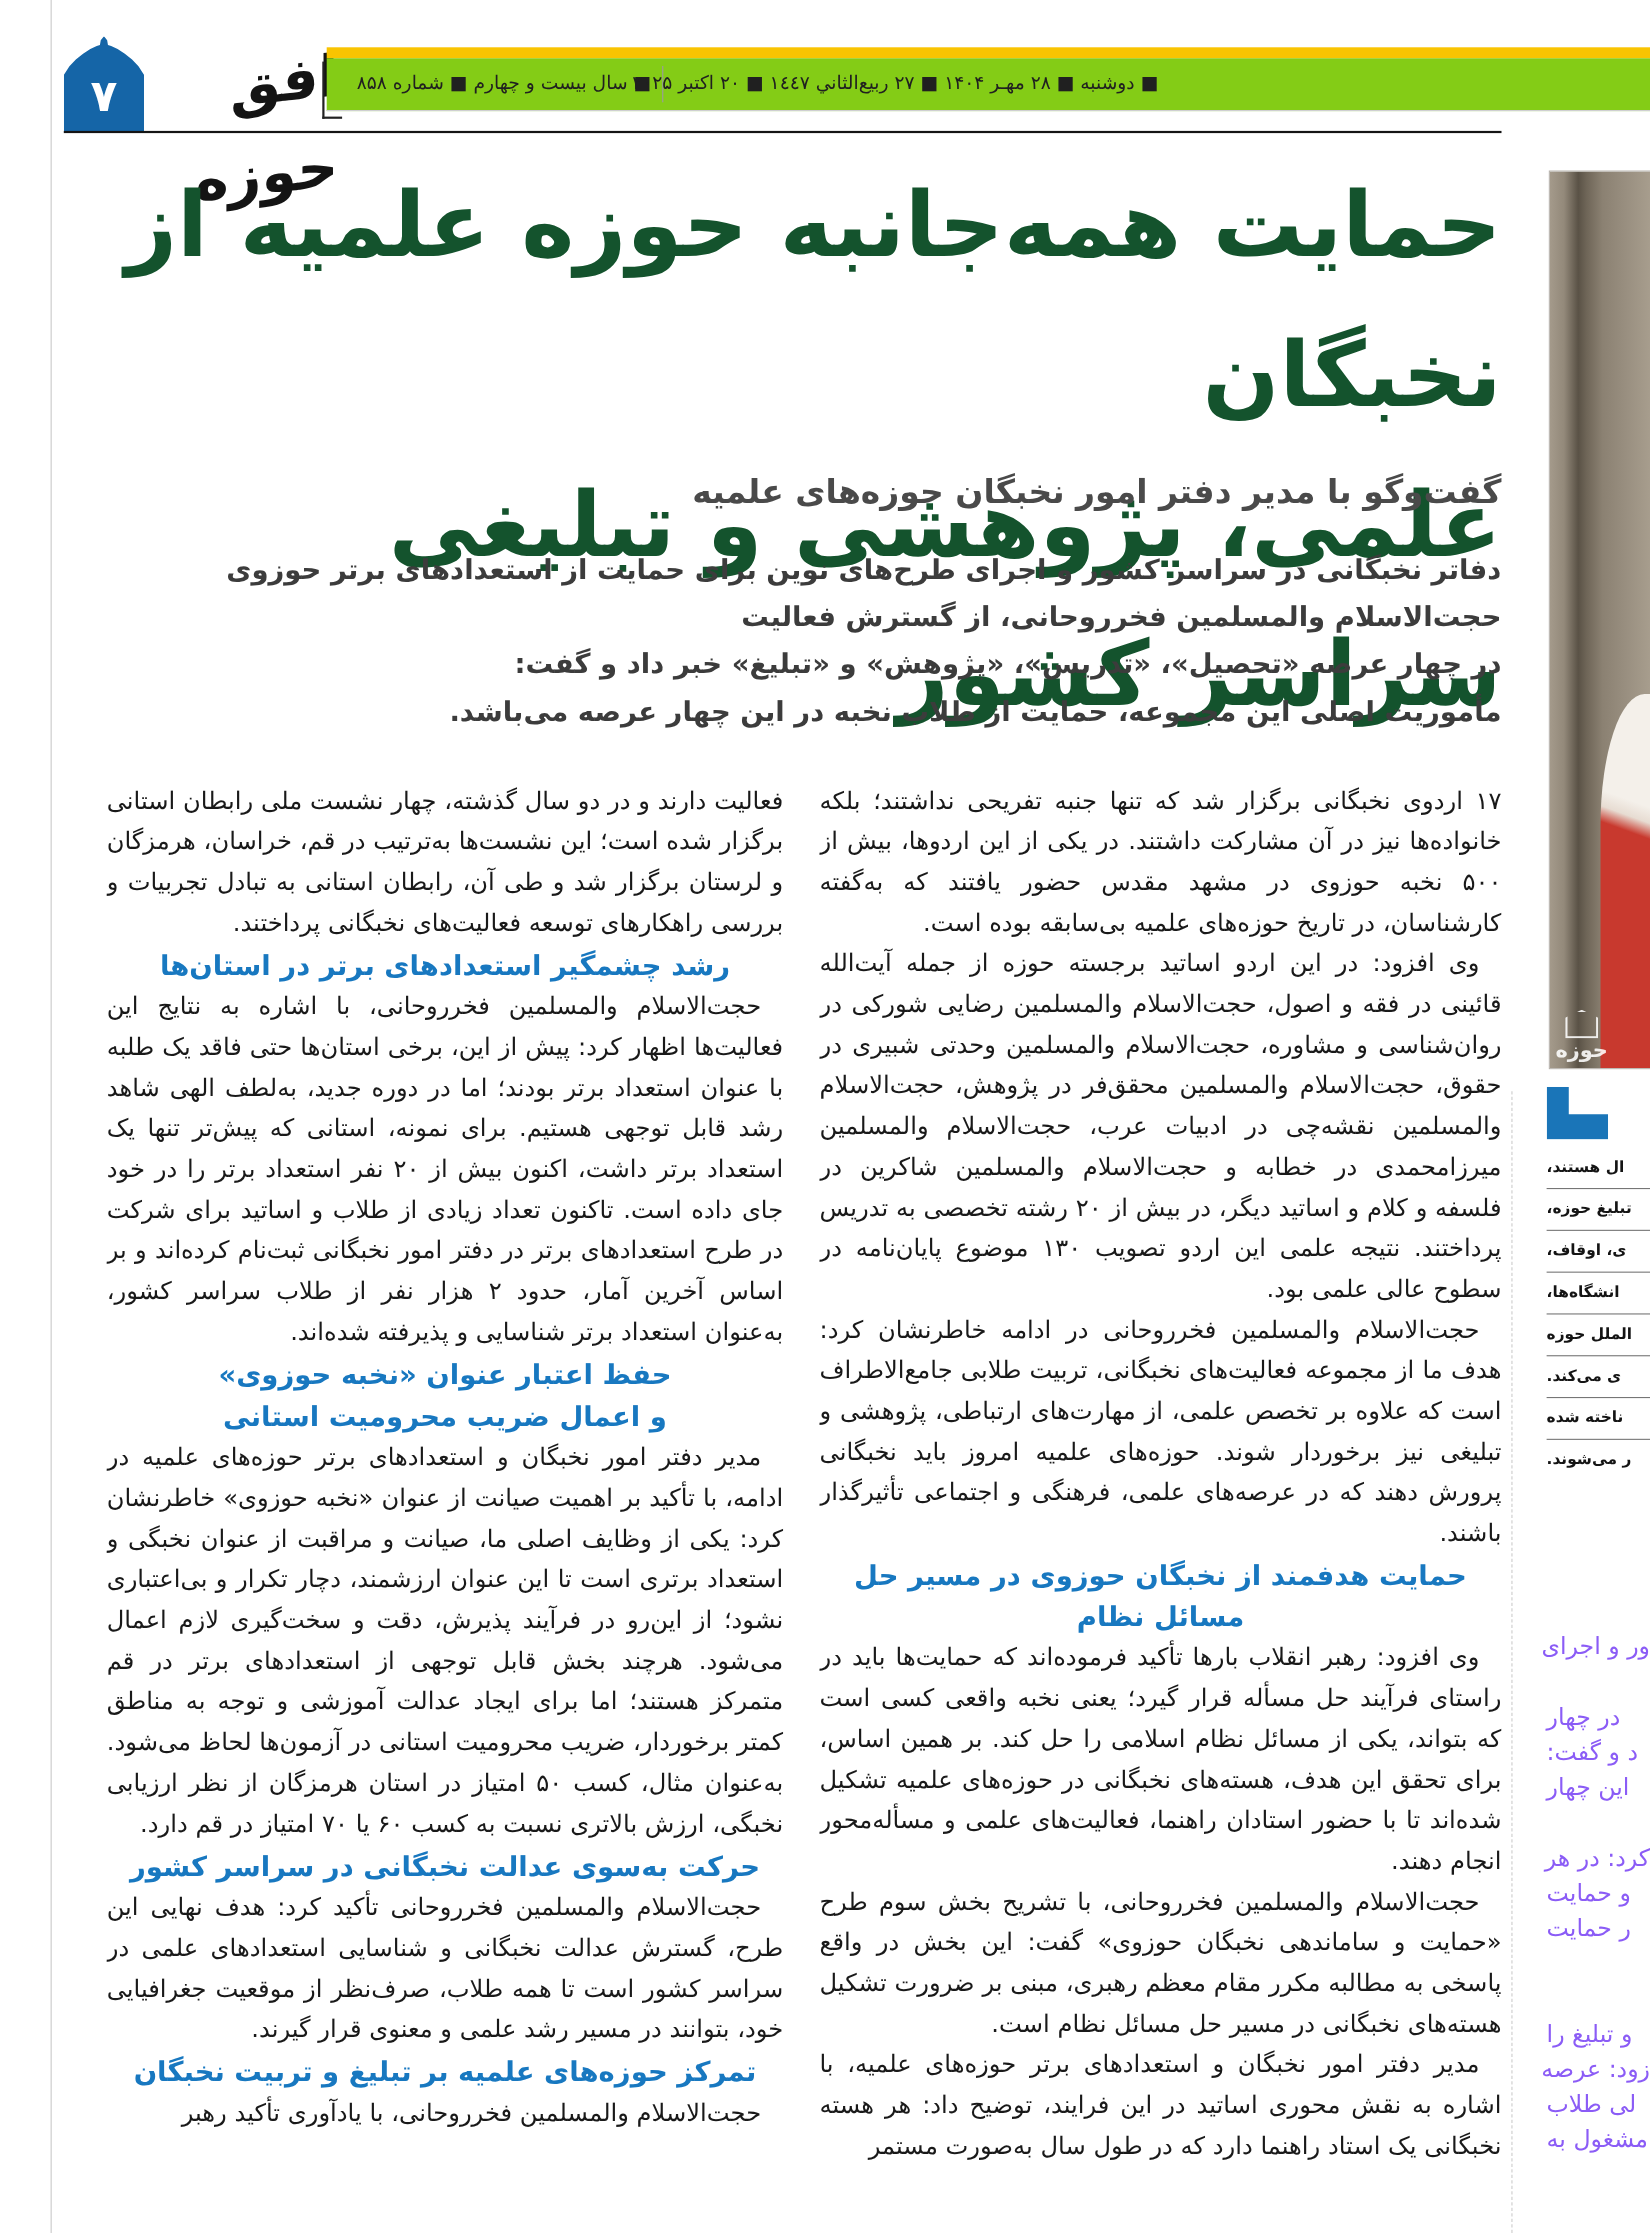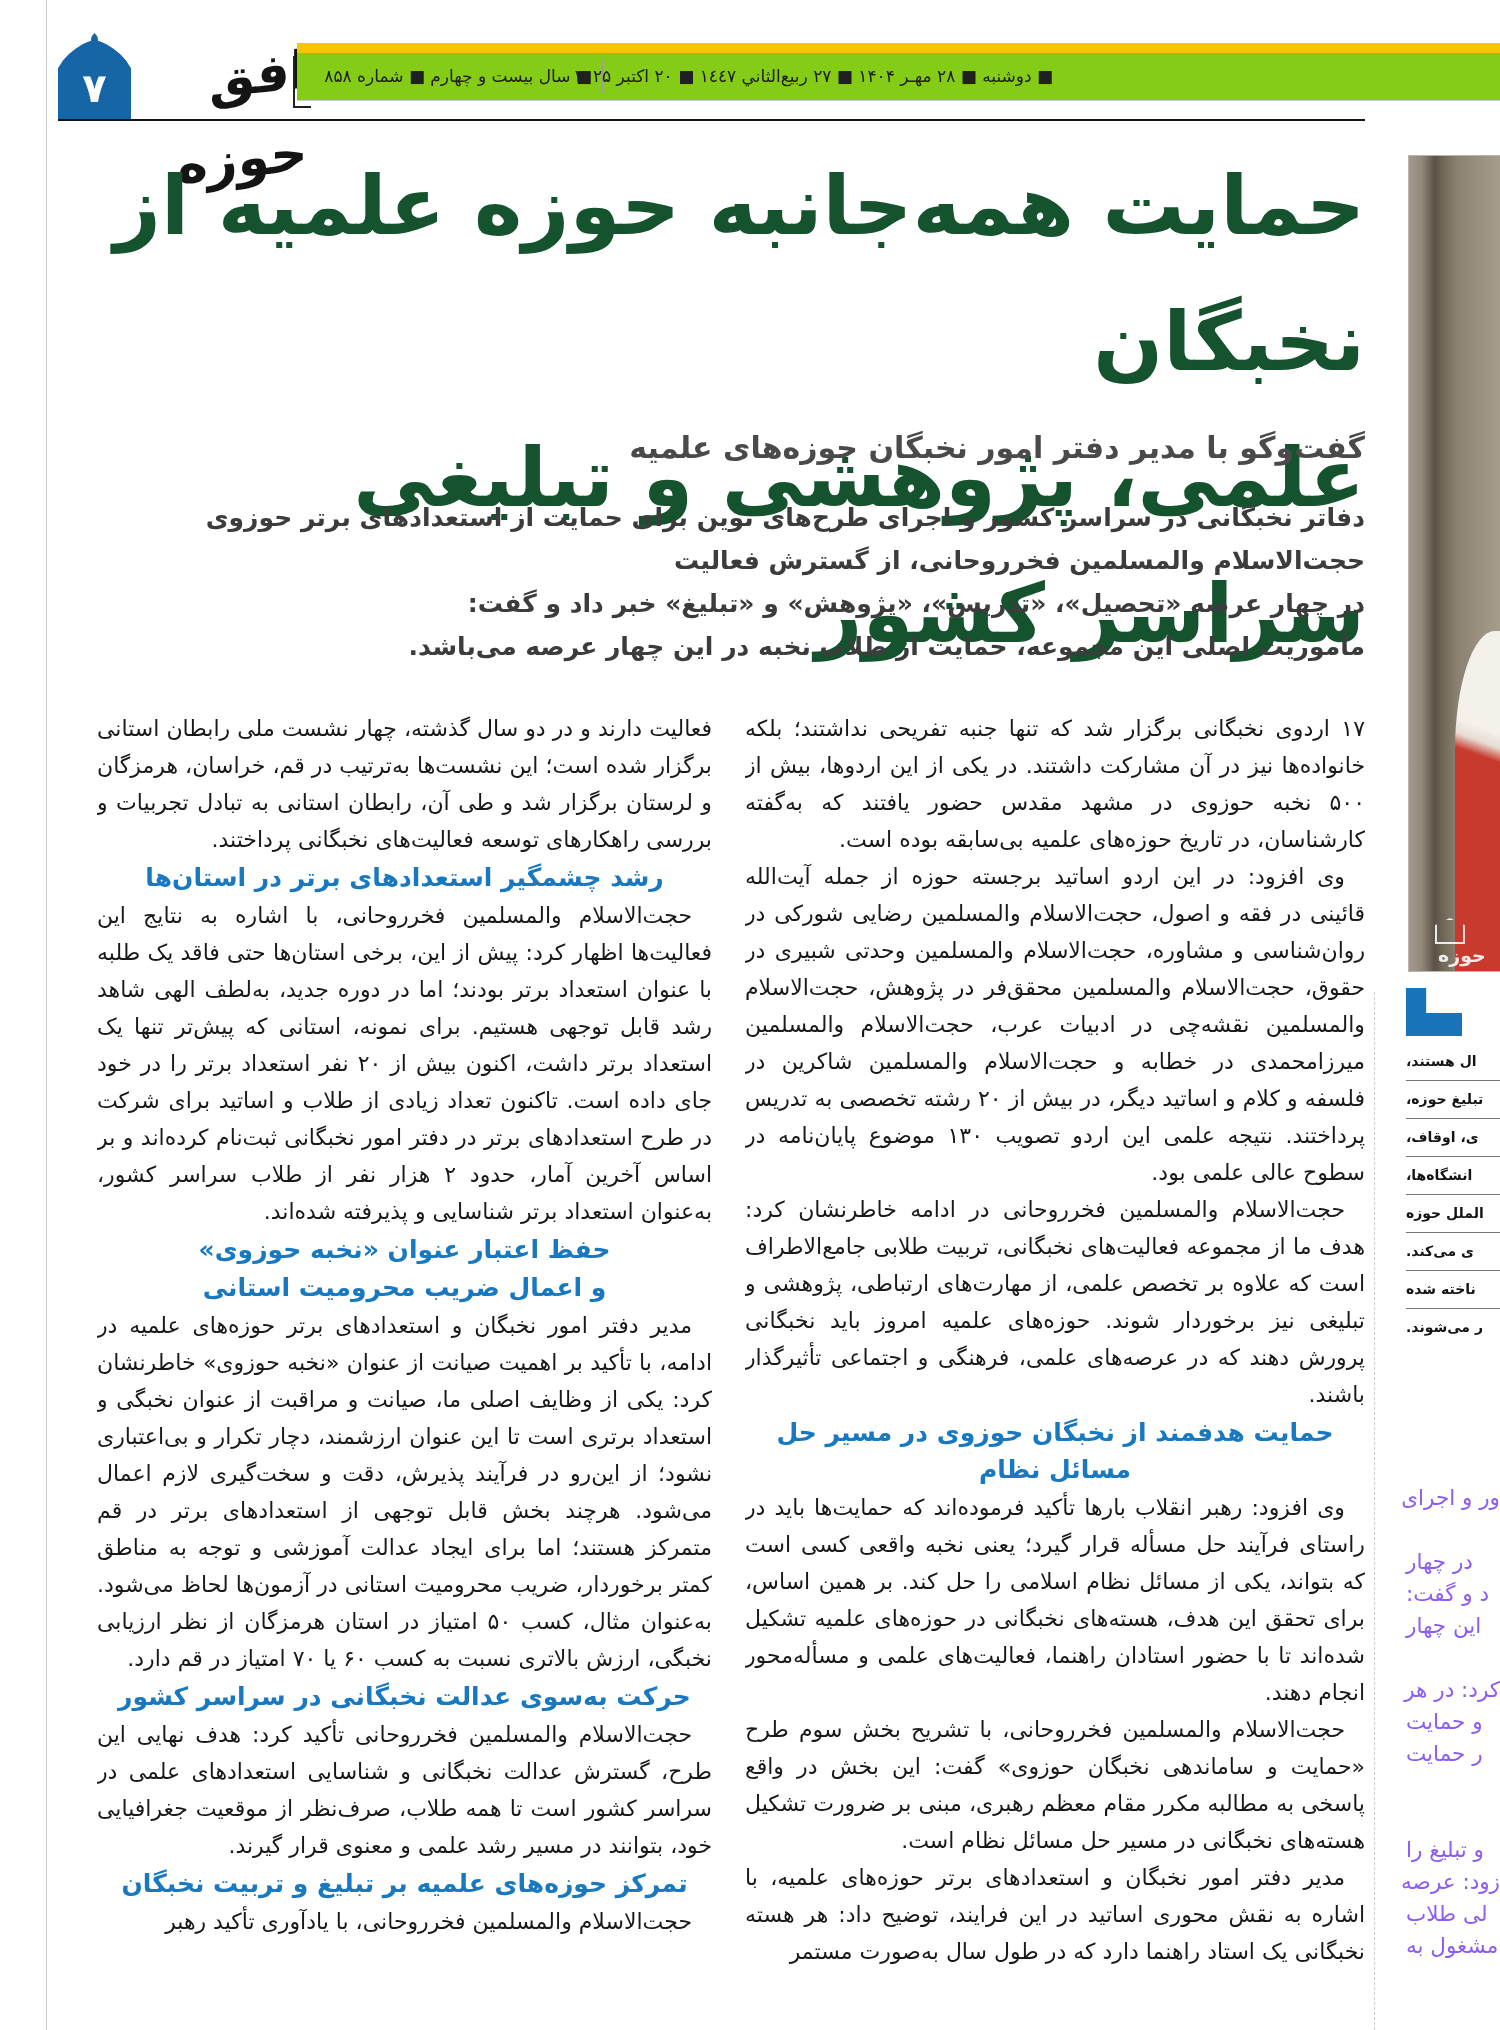--- a/index.html
+++ b/index.html
@@ -44,21 +44,21 @@
 
   
   #photo{left:1408px;top:155px;width:92px;height:815px;border:1px solid #b8b4ae;
          background:linear-gradient(90deg,#a49a8b 0%,#93897a 14%,#5a5246 28%,#6e6557 36%,#8b8172 52%,#978d7e 72%,#a89e8e 100%);overflow:hidden;}
   #photo-flag{position:absolute;right:-14px;bottom:0;width:60px;height:340px;
               background:linear-gradient(200deg,#f4f0ea 0%,#f4f0ea 30%,#e7dcd2 34%,#c8392e 38%,#c8392e 100%);
               border-top-left-radius:40px 120px;}
   #photo-mark{position:absolute;left:5px;bottom:6px;color:rgba(255,255,255,.88);text-align:center;}
   #photo-dome{width:26px;height:22px;border:2px solid rgba(255,255,255,.88);margin:0 auto 1px auto;
               clip-path:polygon(50% 0,100% 28%,100% 100%,0 100%,0 28%);background:transparent;}
-  #photo-mark span{font-size:19px;font-weight:bold;display:block;line-height:20px;margin-left:24px;}
+  #photo-mark span{font-size:19px;font-weight:bold;display:block;line-height:20px;}
 
   
   #sidebar-dashes{left:1374px;top:992px;height:1038px;width:0;border-left:1px dashed #cccccc;}
   #sidebar-mark{left:1406px;top:988px;width:56px;height:48px;background:#1a75b8;
                 clip-path:polygon(0 0,36% 0,36% 52%,100% 52%,100% 100%,0 100%);}
   #quote-rows{left:1406px;top:1046px;width:94px;}
   .qrow{position:relative;height:38px;}
   .qrow .qtext{display:block;font-size:14px;font-weight:bold;color:#141414;white-space:nowrap;
                direction:rtl;text-align:left;line-height:30px;}
   .qrow::after{content:"";position:absolute;left:0;bottom:3px;width:100px;height:1px;background:#767676;}

